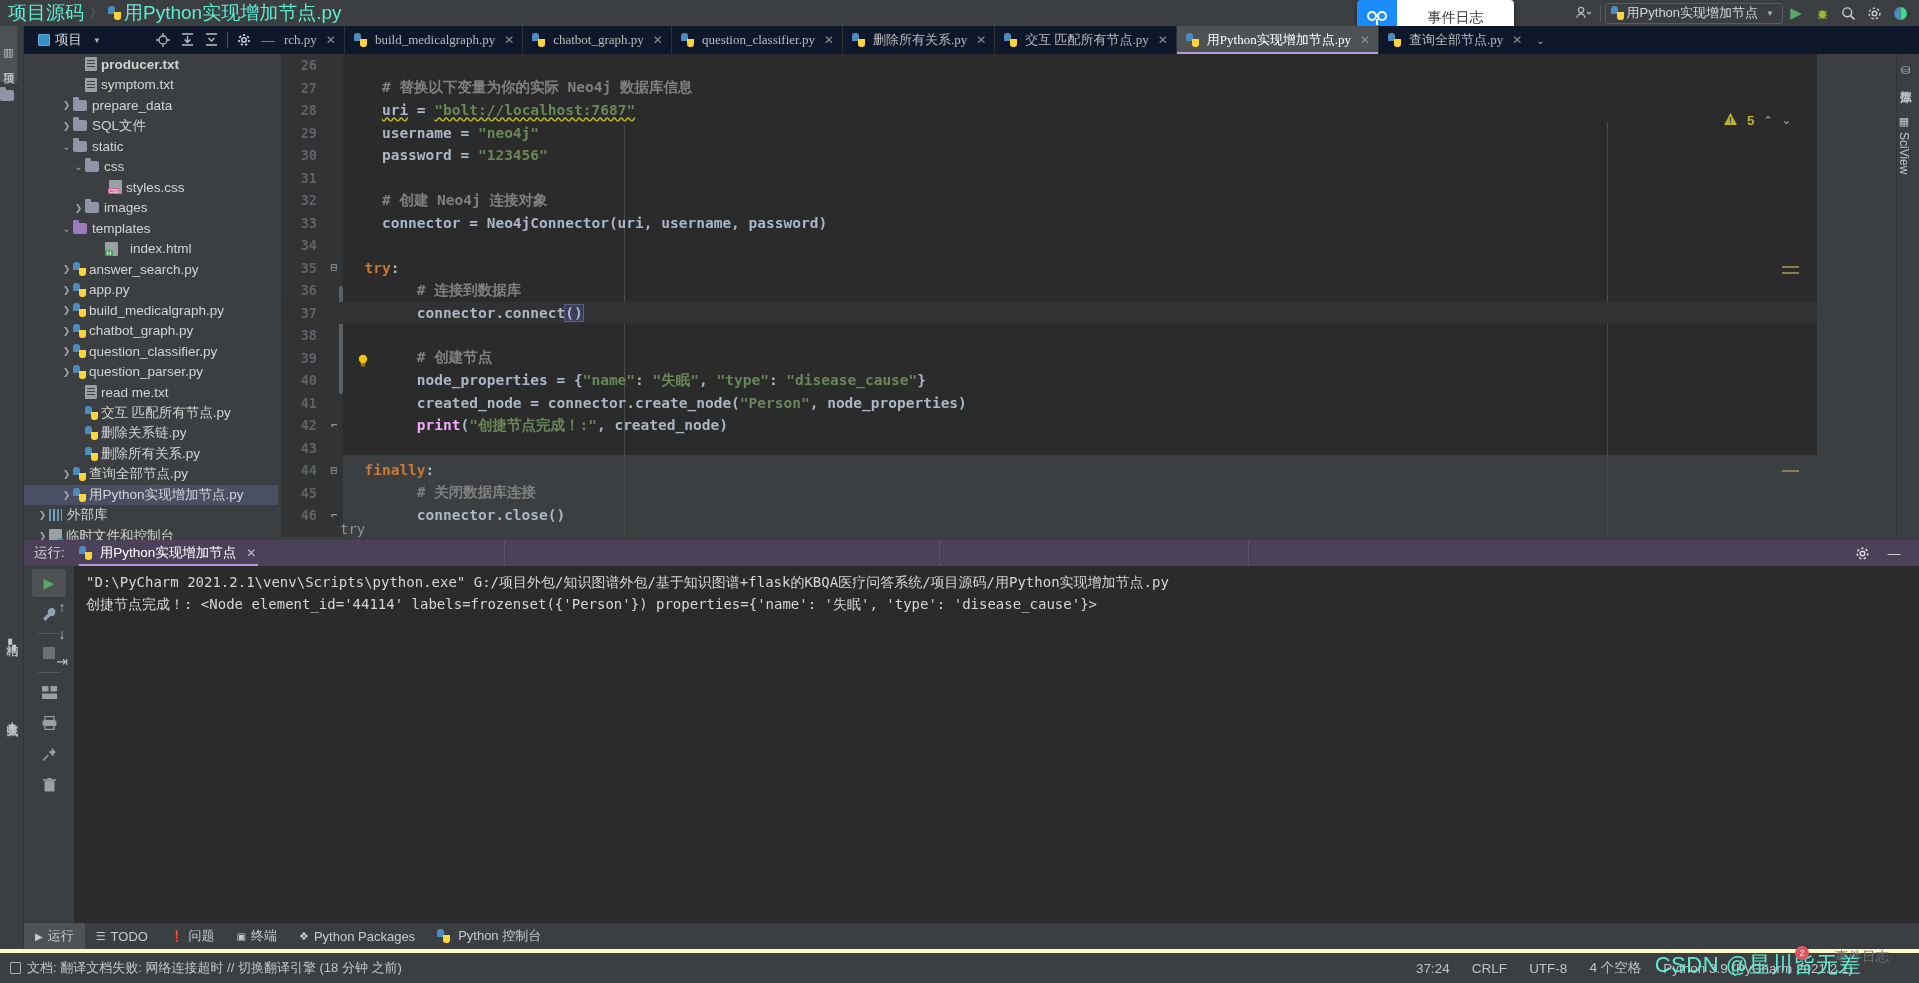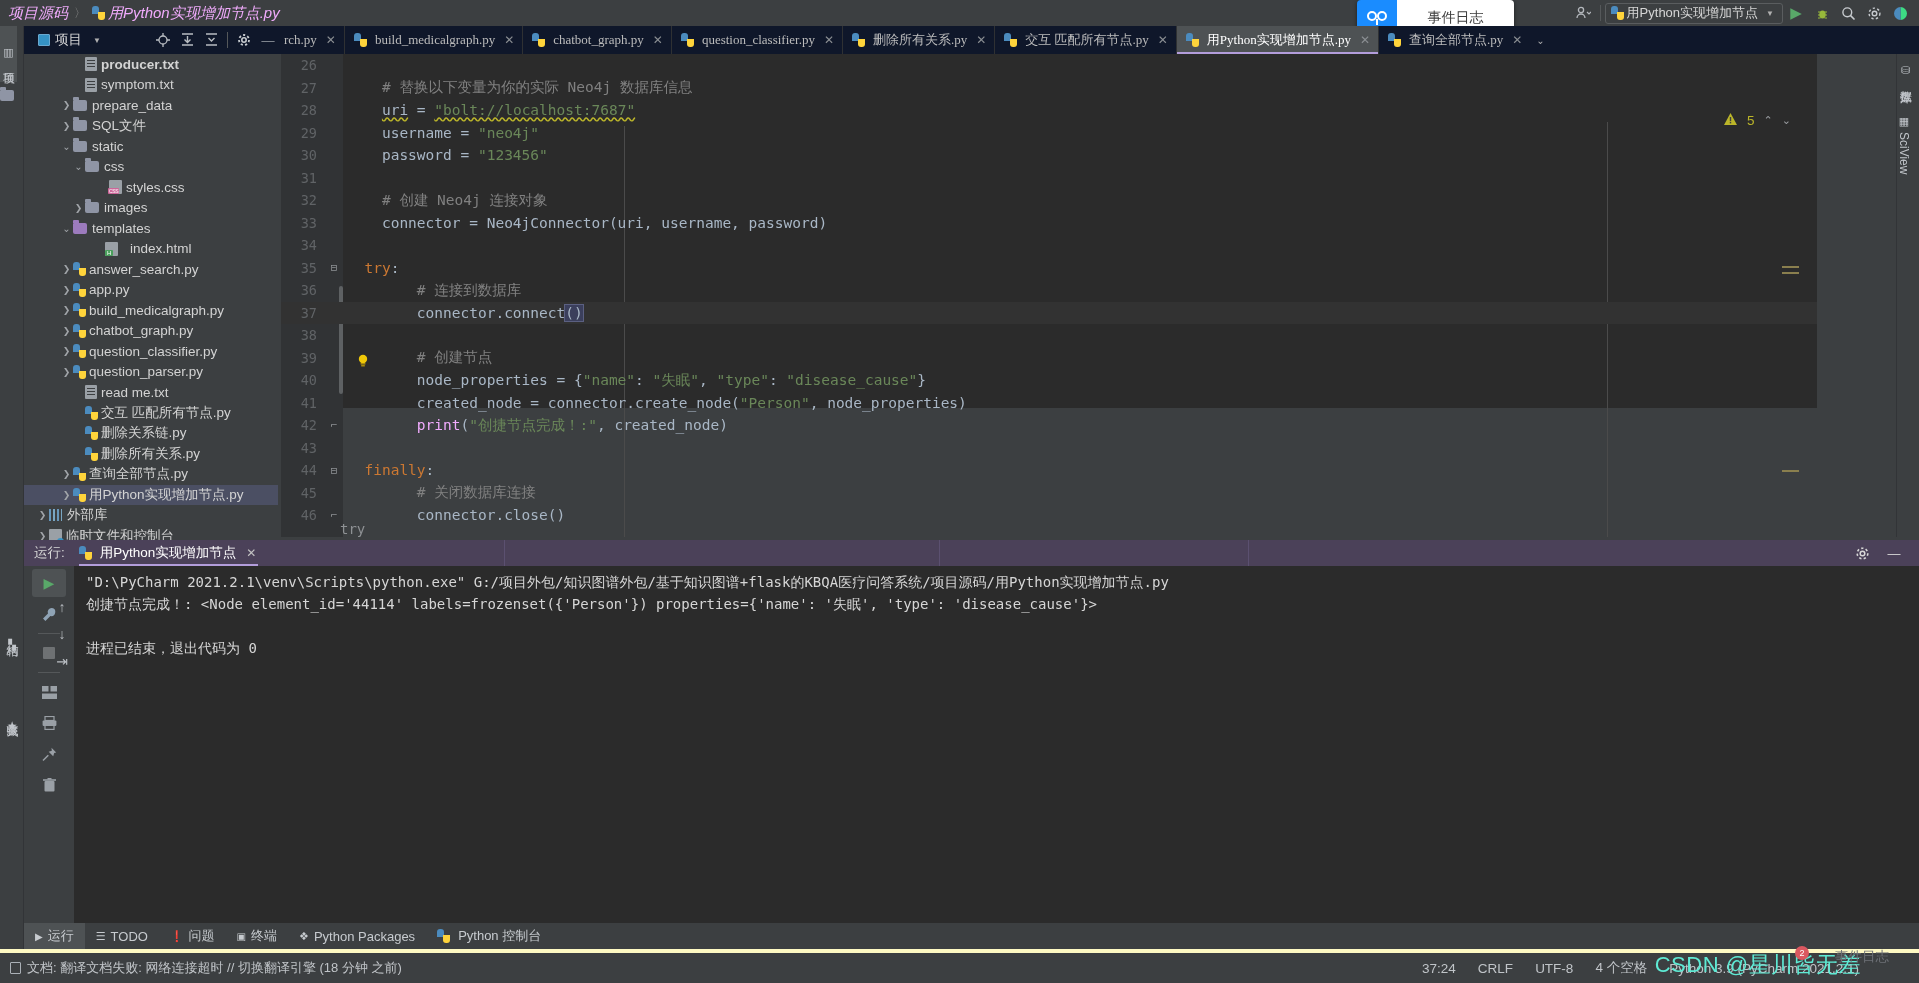--- a/index.html
+++ b/index.html
@@ -8,21 +8,21 @@
     background:#2b2b2f;
     font-family:"Liberation Sans","DejaVu Sans",sans-serif;
     font-size:13px; color:#bbbbbb;
     -webkit-font-smoothing:antialiased;
   }
   .app { position:relative; width:1919px; height:983px; background:#3c3f41; }
 
   
   .titlebar { position:absolute; left:0; top:0; width:1919px; height:26px;
     background:#3c3f41; display:flex; align-items:center; padding-left:8px; }
-  .crumb { color:#f0abfc; font-size:15px;font-style:italic; }
+  .crumb { color:#5eead4; font-size:19px; }
   .crumb-sep { color:#8a8a8a; margin:0 6px; font-size:12px; }
   .pyicon { display:inline-block; width:13px; height:14px; position:relative; vertical-align:-2px; margin-right:3px; }
   .pyicon::before { content:""; position:absolute; left:0; top:0; width:7px; height:8px;
      background:#4b8bbe; border-radius:3px 3px 0 0; }
   .pyicon::after { content:""; position:absolute; right:0; bottom:0; width:7px; height:8px;
      background:#ffd43b; border-radius:0 0 3px 3px; }
   .fileicon { display:inline-block; width:12px; height:14px; background:#9aa0a6;
      border-radius:1px; position:relative; vertical-align:-2px; margin-right:4px; }
   .fileicon::after { content:""; position:absolute; left:2px; top:3px; right:2px; height:1px;
      background:#3c3f41; box-shadow:0 3px 0 #3c3f41, 0 6px 0 #3c3f41; }
@@ -91,21 +91,21 @@
   .htmllogo::after { content:"H"; position:absolute; left:0px; bottom:0px; font-size:6px; color:#fff;
      background:#4a9e5c; padding:0 2px; border-radius:1px; }
   .liblogo { display:inline-block; width:13px; height:12px; margin-right:5px; vertical-align:-1px;
      background:linear-gradient(90deg,#6897bb 0 2px,transparent 2px 4px,#7aa6c2 4px 6px,transparent 6px 8px,#6897bb 8px 10px,transparent 10px 12px,#7aa6c2 12px 13px); }
   .scratchlogo { display:inline-block; width:13px; height:14px; margin-right:4px; vertical-align:-2px;
      background:#9aa0a6; border-radius:1px; position:relative; }
   .scratchlogo::after { content:""; position:absolute; right:-2px; bottom:-2px; width:7px; height:7px;
      border-radius:50%; background:#3592c4; }
 
   
-  .editor { position:absolute; left:281px; top:54px; width:1536px; height:354px; background:#2b2b2b; }
+  .editor { position:absolute; left:281px; top:54px; width:1536px; height:401px; background:#2b2b2b;font-weight:bold; }
   .gutter-bg { position:absolute; left:0; top:0; width:62px; height:486px; background:#313335; }
   .ed-scroll-l { position:absolute; left:58px; top:232px; width:4px; height:108px; background:#5e6163; border-radius:2px;}
   .codewrap { position:absolute; left:0; top:0; width:1536px; height:486px;
      font-family:"DejaVu Sans Mono","Liberation Mono",monospace; font-size:14.5px; }
   .cl { height:22.5px; display:flex; align-items:center; white-space:pre; }
   .cl.hl { background:#323232; }
   .ln { width:44px; text-align:right; color:#606366; font-size:13.5px; padding-right:8px; flex:0 0 44px;
         font-family:"DejaVu Sans Mono",monospace;}
   .fold { width:18px; text-align:center; color:#8e9194; font-size:11px; flex:0 0 18px; }
   .code { padding-left:4px; }
@@ -154,21 +154,21 @@
   
   .bottombar { position:absolute; left:24px; top:923px; width:1895px; height:26px;
      background:#3c3f41; display:flex; align-items:center; }
   .bw { display:flex; align-items:center; gap:5px; padding:0 11px; height:26px; color:#c7cbcf; font-size:13px; }
   .bw.sel { background:#4e5254; }
 
   
   .statusbar { position:absolute; left:0; top:949px; width:1919px; height:34px; background:#3c3f41;
      border-top:4px solid #fef9c3; display:flex; align-items:center; }
   .st-left { display:flex; align-items:center; gap:6px; margin-left:10px; color:#c0c4c8; font-size:13px; }
-  .st-right { position:absolute; right:60px; display:flex; align-items:center; gap:22px;
+  .st-right { position:absolute; right:66px; display:flex; align-items:center; gap:22px;
      color:#c0c4c8; font-size:13.5px; }
   .sq-icon { width:11px; height:12px; border:1.5px solid #aab0b6; border-radius:1px; }
 
   .watermark { position:absolute; right:58px; top:950px; color:#5eead4; font-size:22px;
      letter-spacing:.5px; }
   .badge-red { position:absolute; right:110px; top:946px; width:14px; height:14px; border-radius:50%;
      background:#db5860; color:#fff; font-size:9px; display:flex; align-items:center; justify-content:center; }
   .evlog { position:absolute; right:30px; top:948px; color:#6d7076; font-size:13.5px; }
 
   .hsplit { position:absolute; left:281px; top:537px; width:1638px; height:3px; background:#3c3f41; }
@@ -598,21 +598,20 @@
         <div class="rt" style="width:22px;height:24px;">↑</div>
         <div class="rt" style="width:22px;height:24px;">↓</div>
         <div class="rt" style="width:22px;height:24px;">⇥</div>
       </div>
     </div>
 
     <div class="console" id="console-lines">
         <div class="coline">"D:\PyCharm 2021.2.1\venv\Scripts\python.exe" G:/项目外包/知识图谱外包/基于知识图谱+flask的KBQA医疗问答系统/项目源码/用Python实现增加节点.py</div>
         <div class="coline">创捷节点完成！: &lt;Node element_id='44114' labels=frozenset({'Person'}) properties={'name': '失眠', 'type': 'disease_cause'}&gt;</div>
         <div class="coline"></div>
-        <div class="coline">进程已结束，退出代码为 0</div>
       </div>
   </div>
 
   <div class="bottombar">
     <div class="bw sel">
       <span style="font-size:10px;">▶</span>
       <span>运行</span>
     </div>
     <div class="bw">
       <span style="font-size:11px;">☰</span>

